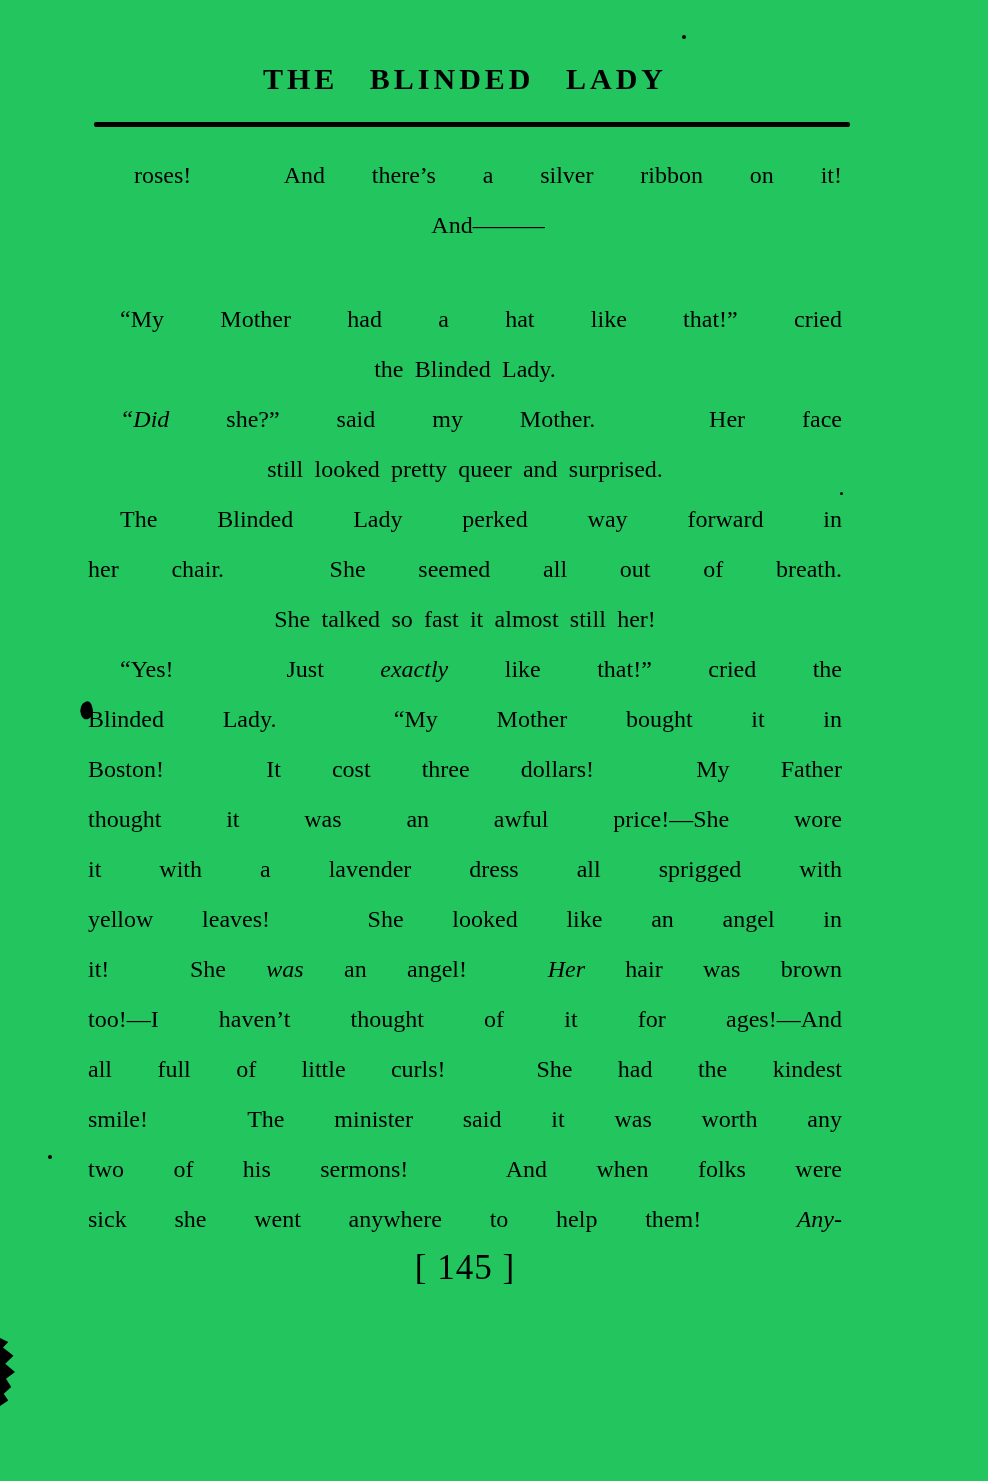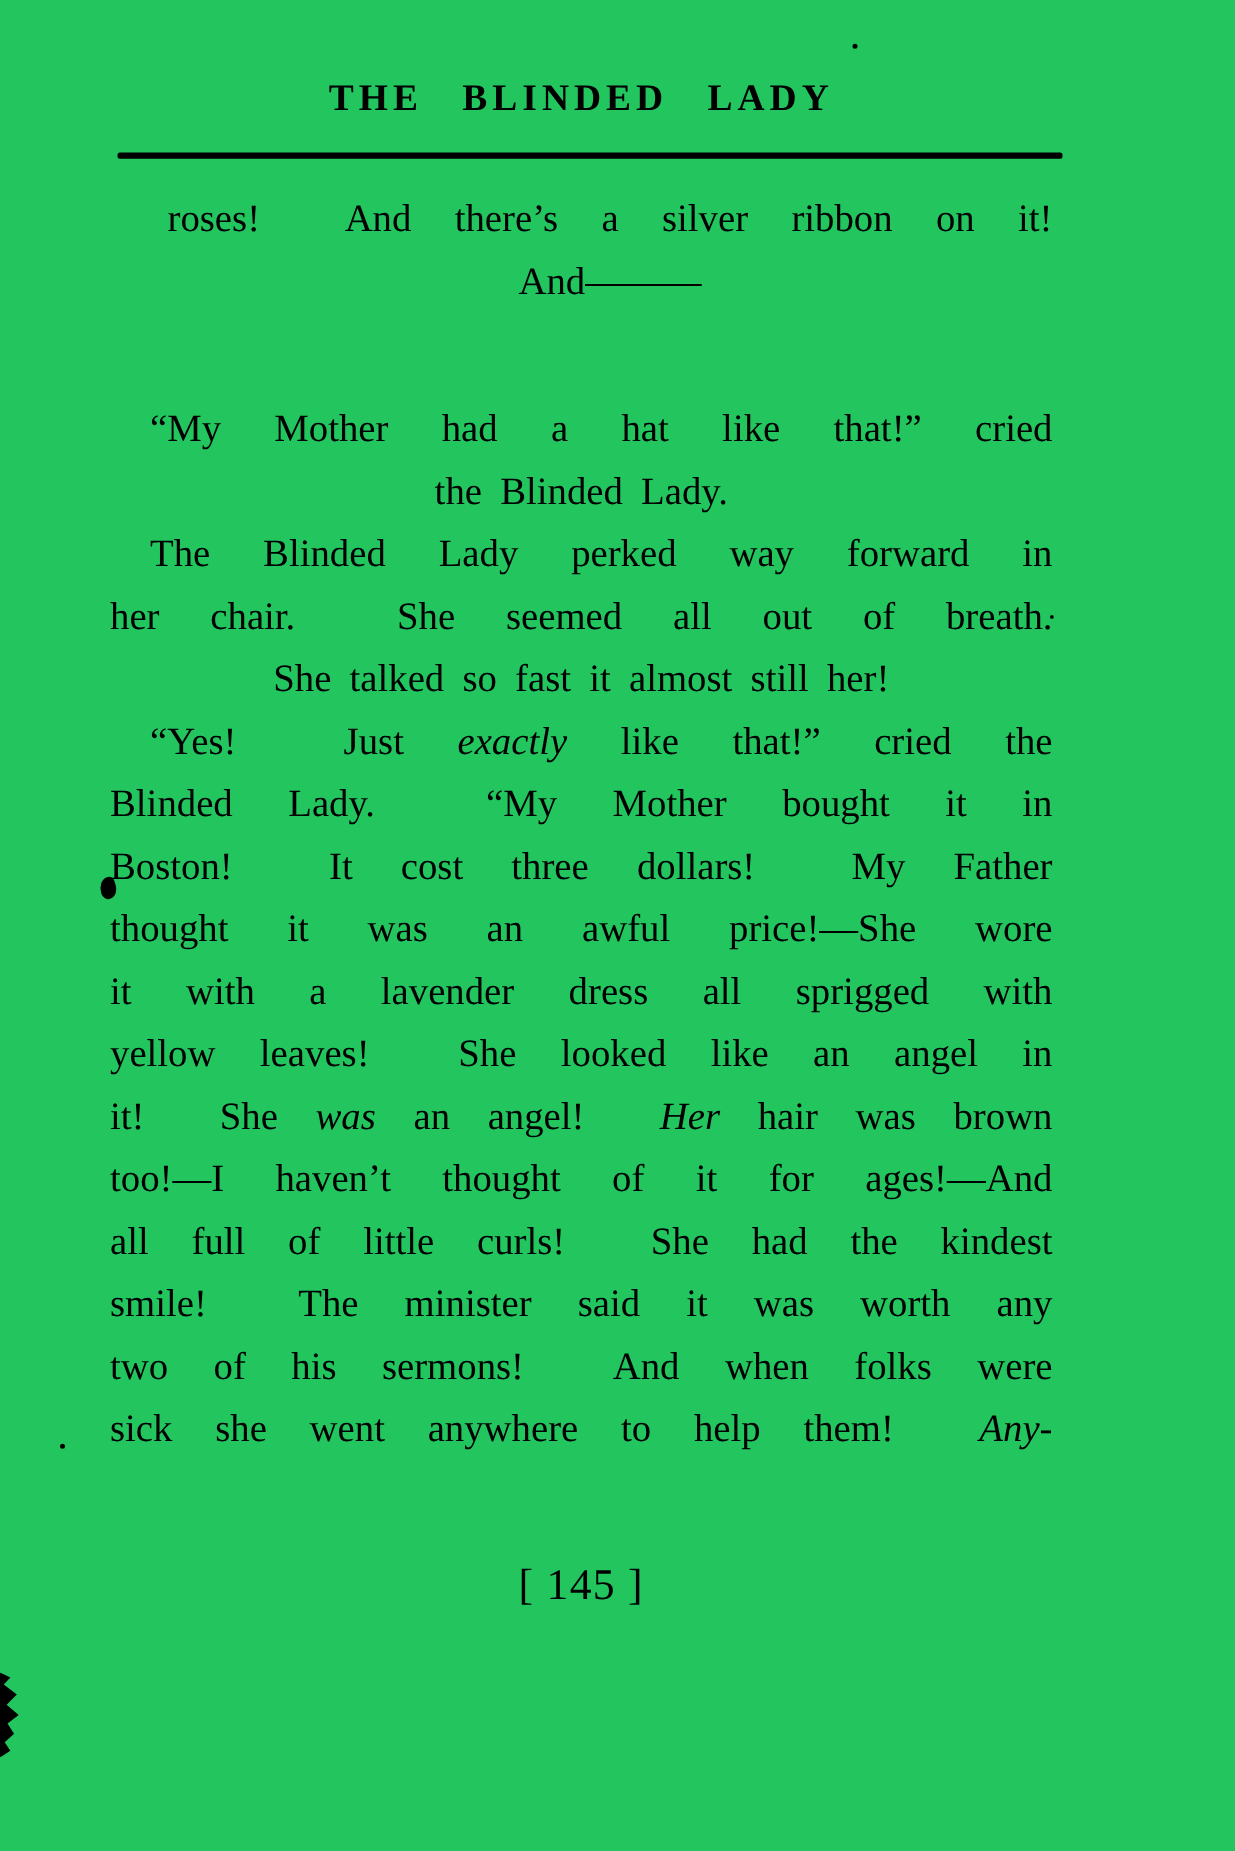--- a/index.html
+++ b/index.html
@@ -32,26 +32,26 @@
     width: 756px;
     height: 5px;
     background: #000;
     border-radius: 2px;
   }
   .body-text {
     position: absolute;
     top: 150px;
     left: 88px;
     width: 754px;
-    font-size: 31px;
+    font-size: 24px;
     line-height: 50px;
   }
   .para { margin: 0; }
   .para.block-indent { margin-left: 46px; }
-  .para.gap-before { margin-top: 68px; }
+  .para.gap-before { margin-top: 44px; }
   .line {
     word-spacing: 0.22em;
     text-align: center;
   }
   .line.just {
     text-align: justify;
     text-align-last: justify;
     -moz-text-align-last: justify;
     text-justify: inter-word;
   }
@@ -110,20 +110,24 @@
   <div class="body-text" id="body-text">
       <div class="para block-indent">
         <div class="line just"><span>roses!&nbsp; And there’s a silver ribbon on it!</span></div>
         <div class="line"><span>And———</span></div>
       </div>
       <div class="para gap-before">
         <div class="line just indent"><span>“My Mother had a hat like that!” cried</span></div>
         <div class="line"><span>the Blinded Lady.</span></div>
       </div>
       <div class="para">
+        <div class="line just indent"><em>“Did</em><span> she?” said my Mother.&nbsp; Her face</span></div>
+        <div class="line"><span>still looked pretty queer and surprised.</span></div>
+      </div>
+      <div class="para">
         <div class="line just indent"><span>The Blinded Lady perked way forward in</span></div>
         <div class="line just"><span>her chair.&nbsp; She seemed all out of breath.</span></div>
         <div class="line"><span>She talked so fast it almost still her!</span></div>
       </div>
       <div class="para">
         <div class="line just indent"><span>“Yes!&nbsp; Just </span><em>exactly</em><span> like that!” cried the</span></div>
         <div class="line just"><span>Blinded Lady.&nbsp; “My Mother bought it in</span></div>
         <div class="line just"><span>Boston!&nbsp; It cost three dollars!&nbsp; My Father</span></div>
         <div class="line just"><span>thought it was an awful price!—She wore</span></div>
         <div class="line just"><span>it with a lavender dress all sprigged with</span></div>

